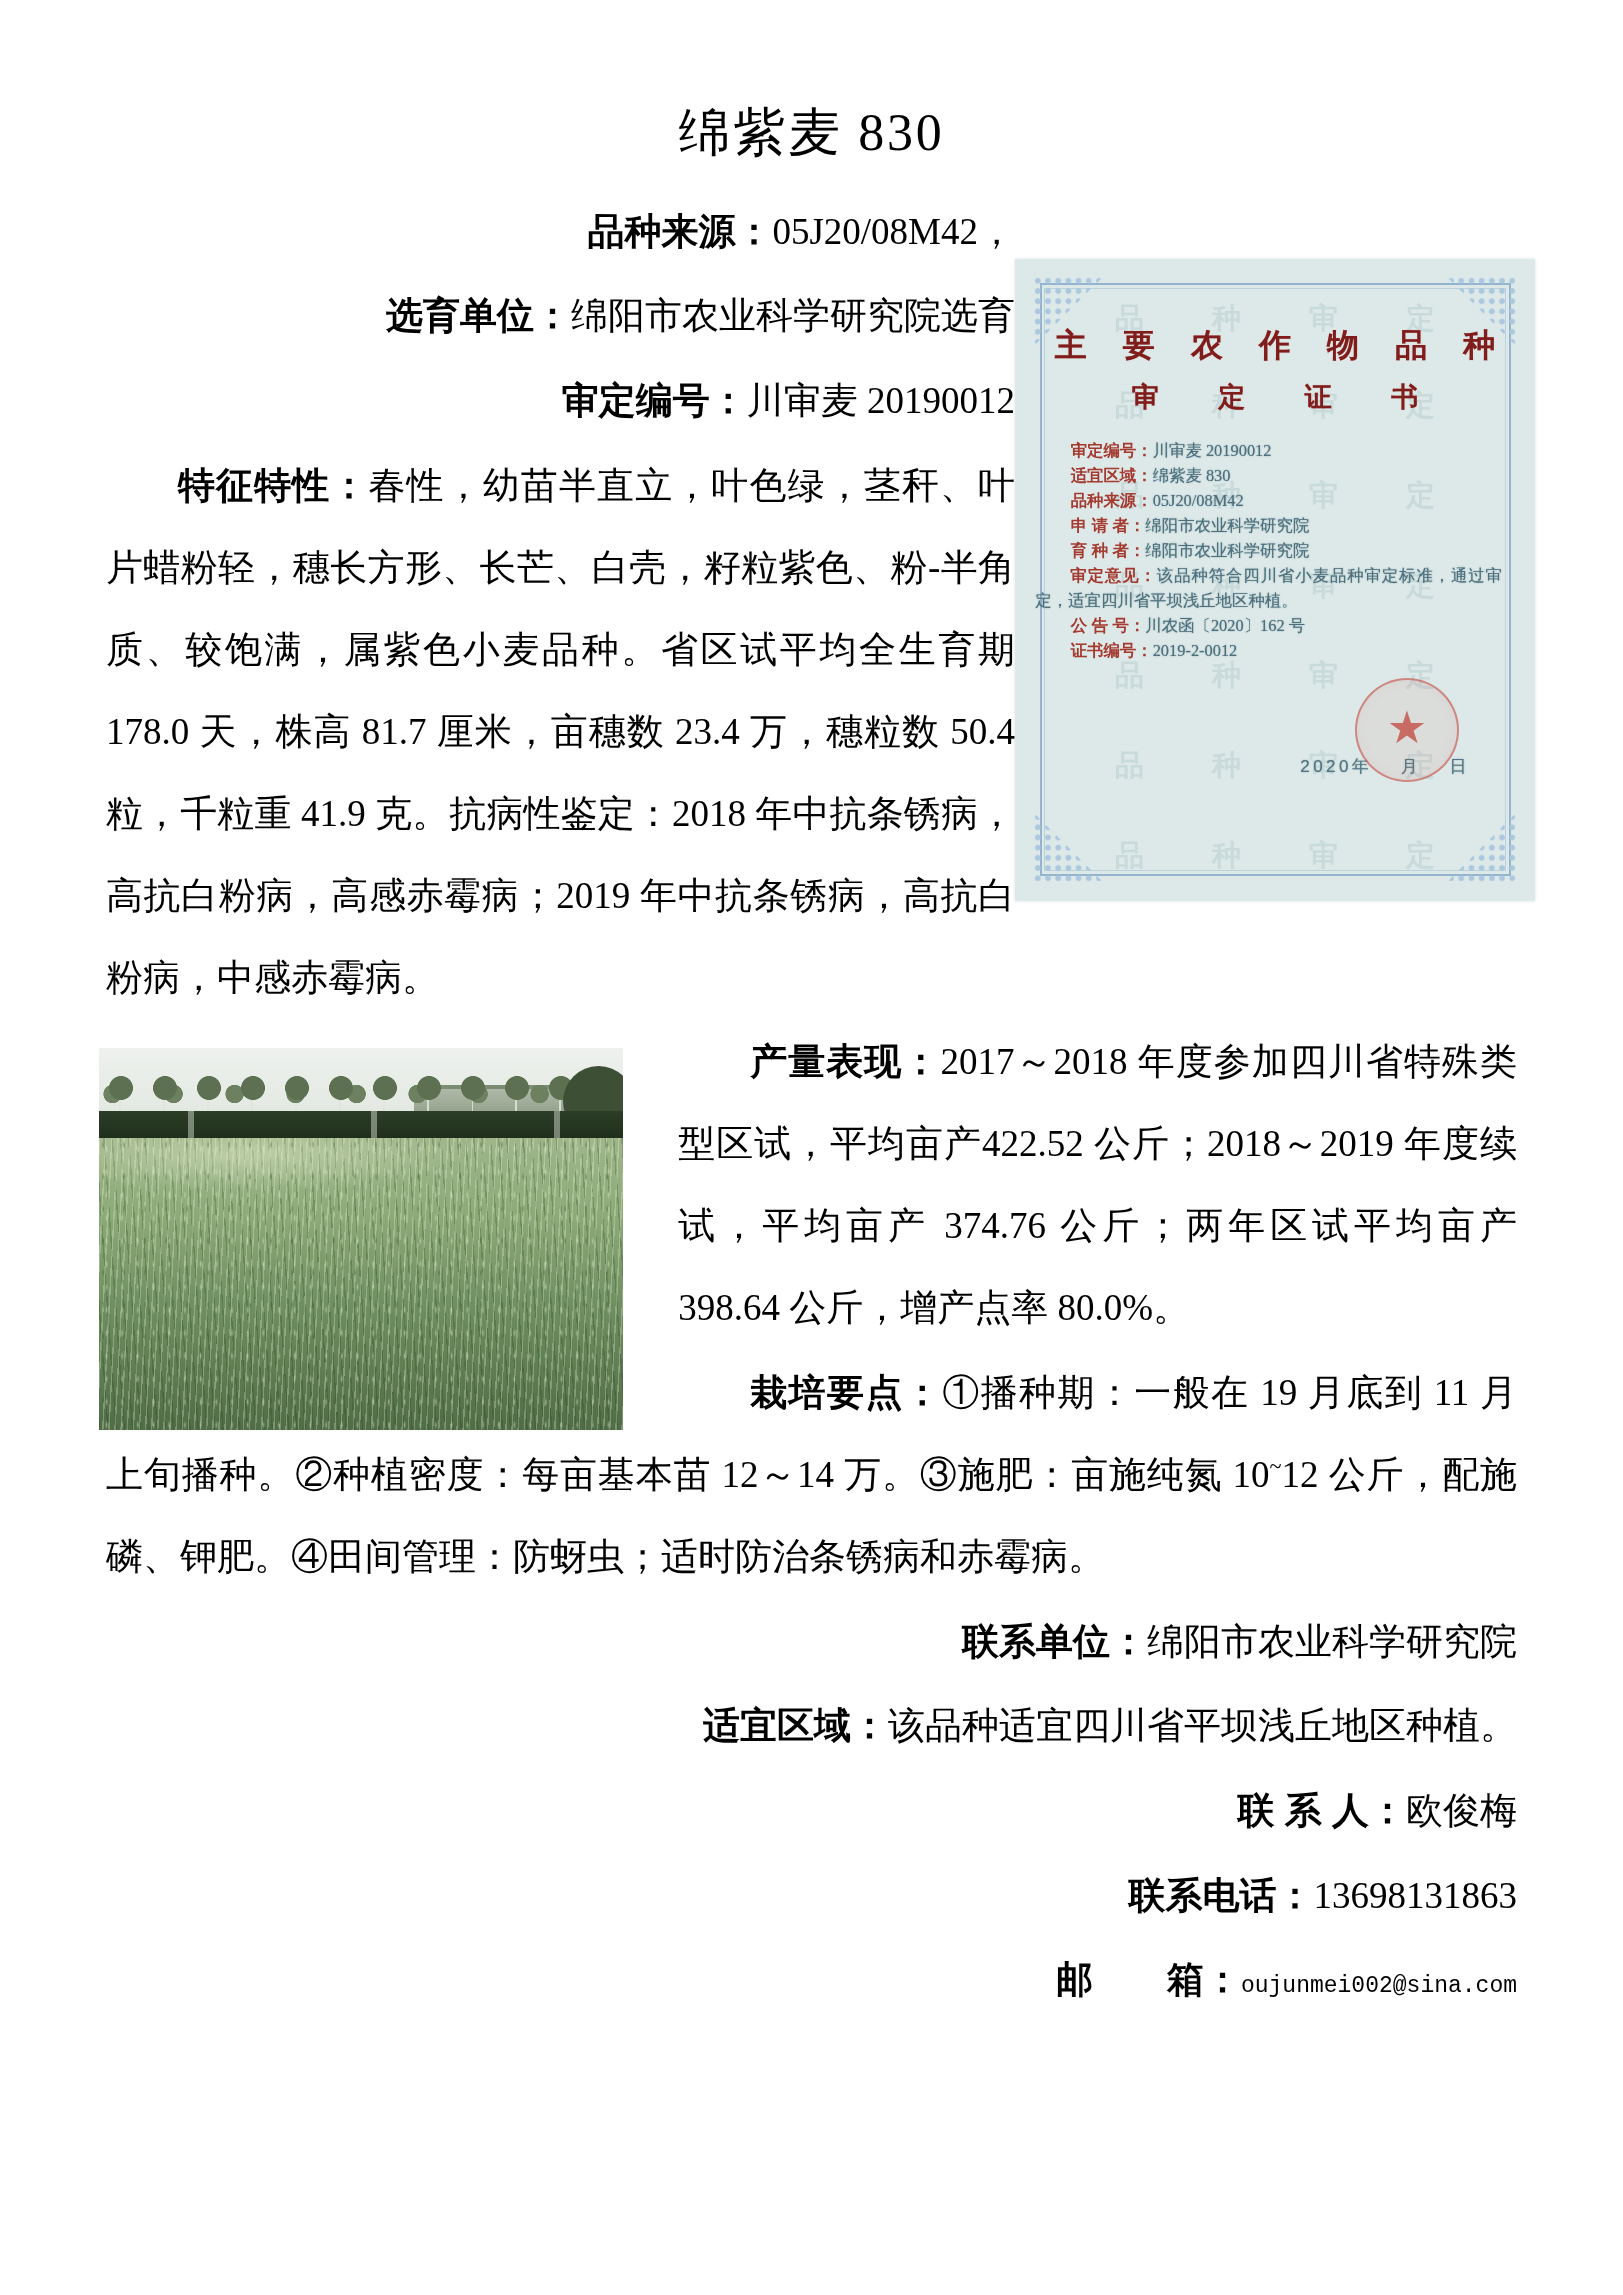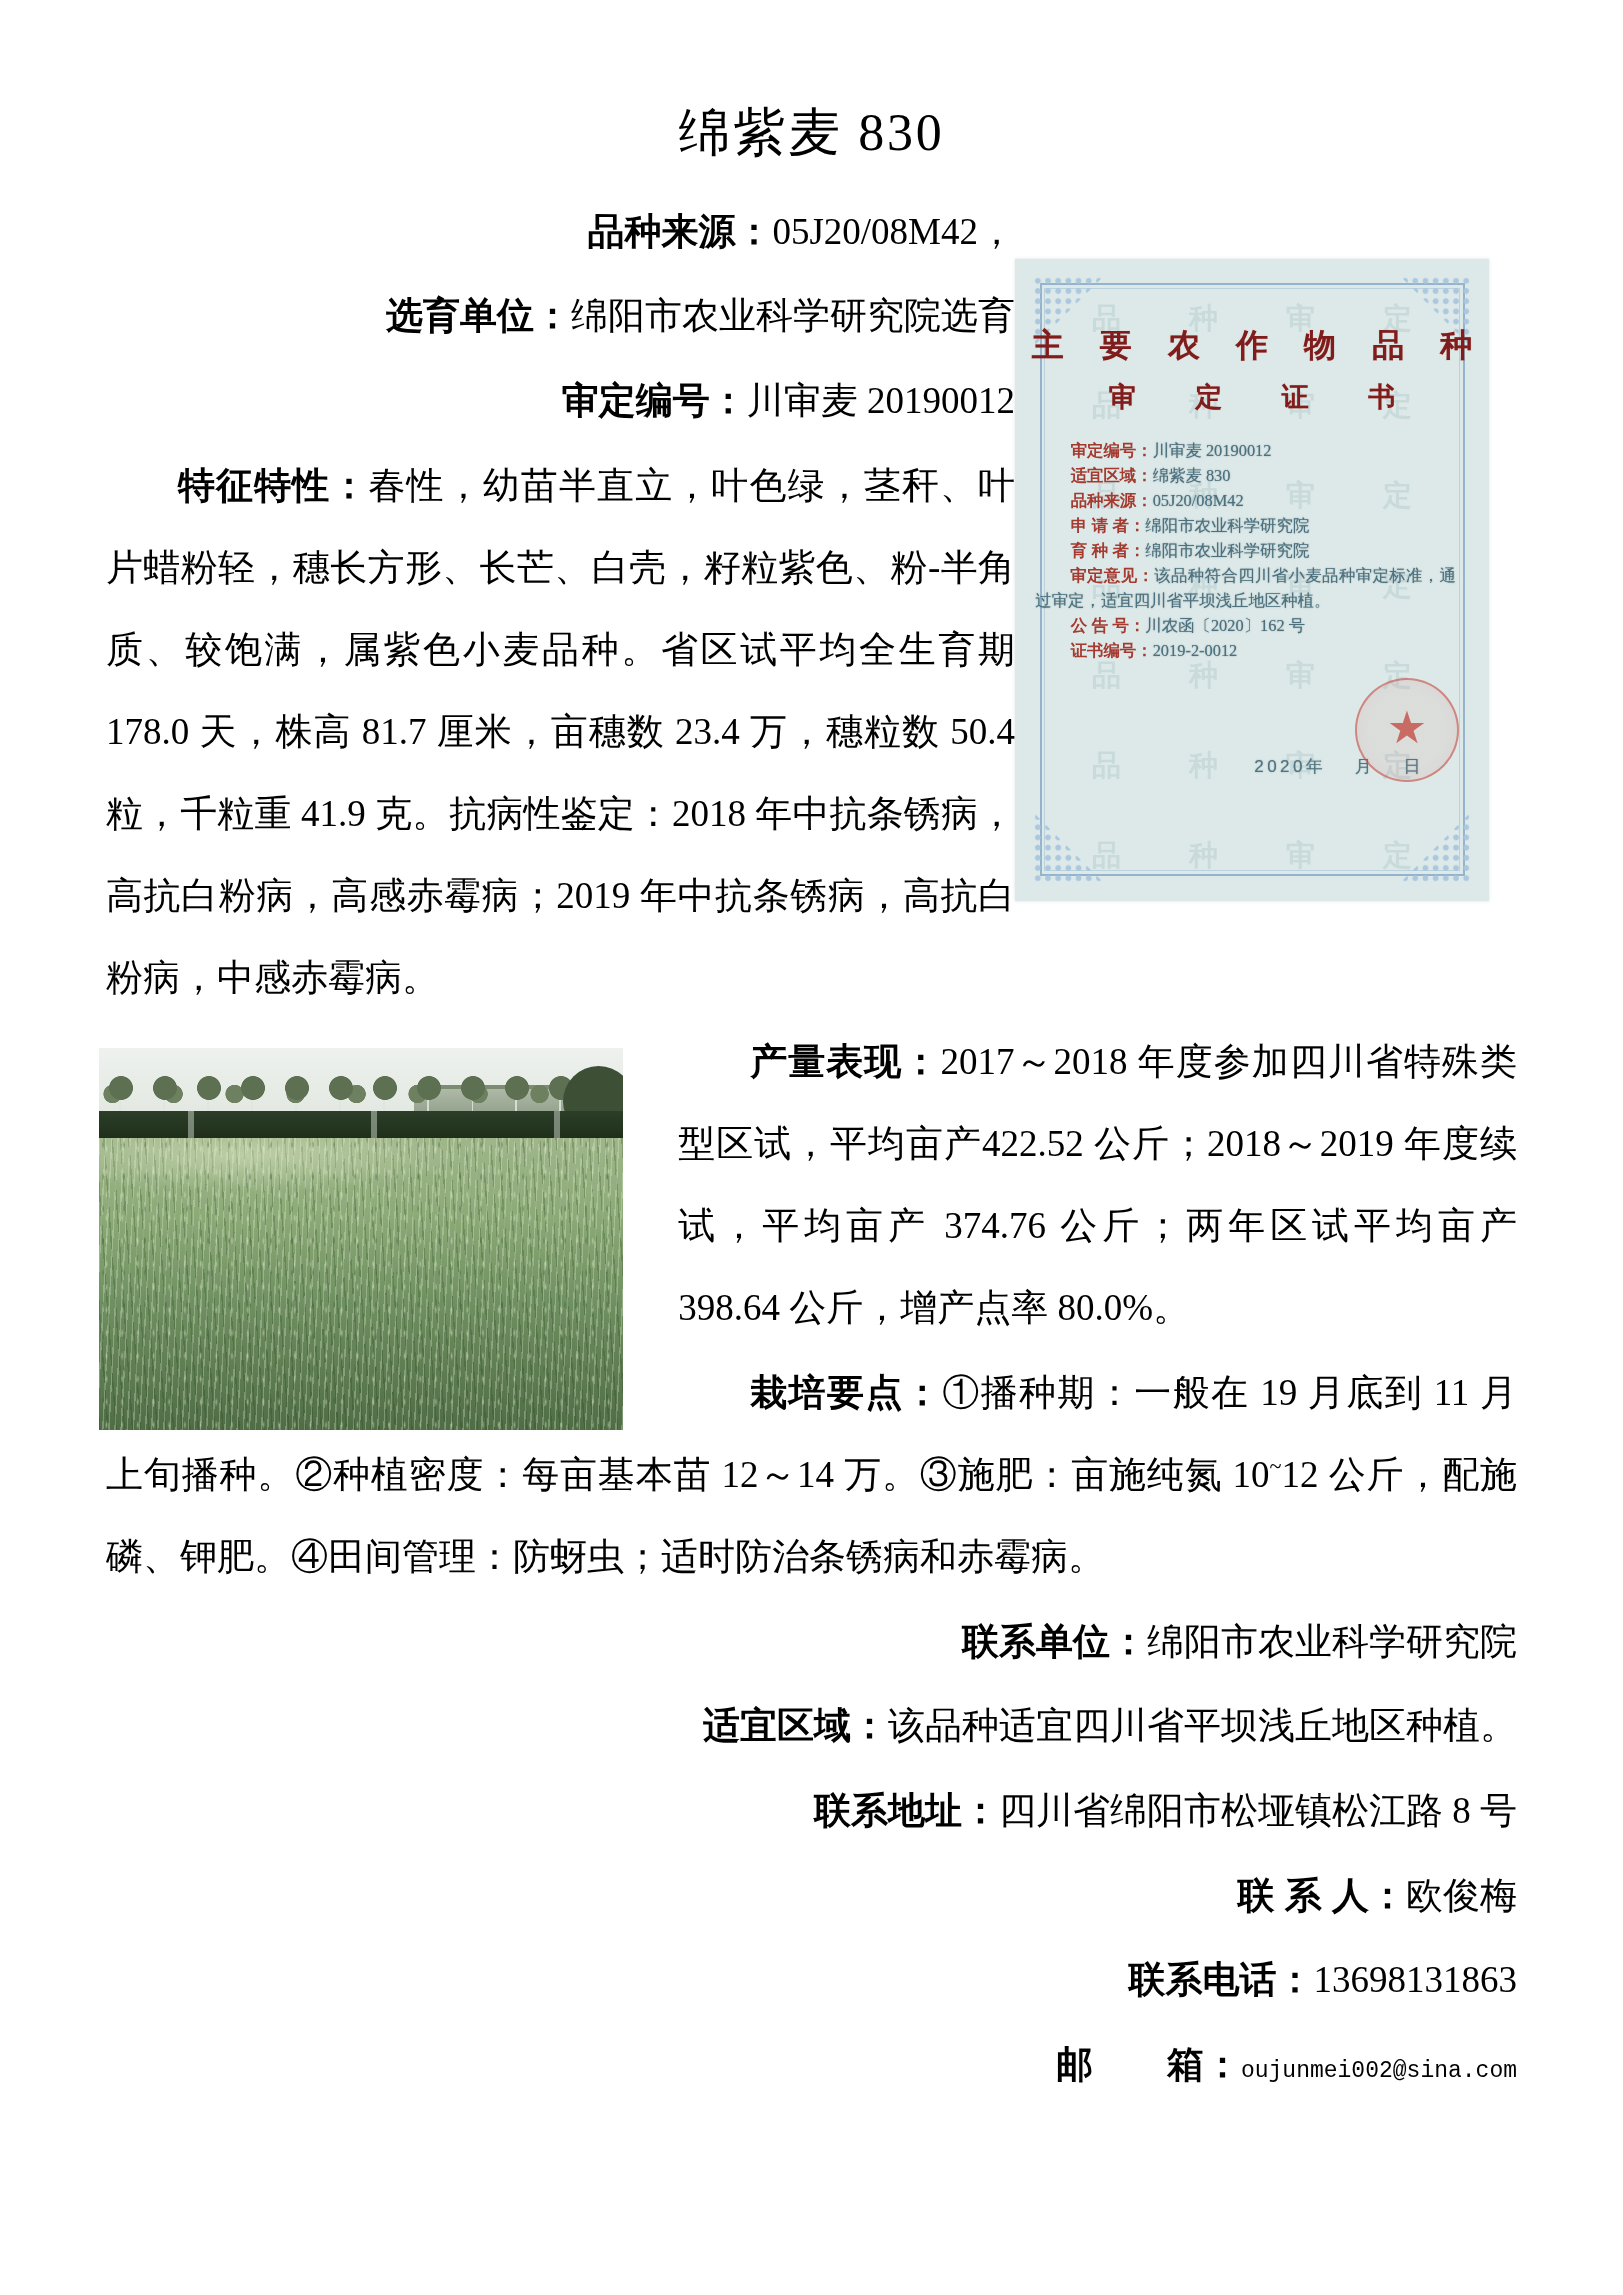--- a/index.html
+++ b/index.html
@@ -17,21 +17,21 @@
     text-align:justify;text-indent:72px;
   }
   .para.lastline{text-align:right;}
   .lbl{font-family:"Liberation Sans","DejaVu Sans",sans-serif;font-weight:700;}
   sup.tilde{font-size:60%;vertical-align:super;line-height:0;}
   .mono{font-family:"Liberation Mono","DejaVu Sans Mono",monospace;font-size:23px;}
 
   
   .cert-float{float:right;width:502px;height:642px;margin:68px 0 16.4px 0;}
   .cert{
-    position:relative;width:474px;height:642px;background:#dde9e8;overflow:hidden;
+    position:relative;width:520px;height:642px;background:#dde9e8;overflow:hidden;
     font-family:"Liberation Sans","DejaVu Sans",sans-serif;
     box-shadow:0 0 3.4px rgba(60,90,110,0.18);
     text-decoration:underline;
   }
   .cert-frame{position:absolute;top:24.5px;left:24.5px;right:24.5px;bottom:24.5px;border:2px solid #93b4cc;}
   .cert-frame:after{content:"";position:absolute;top:2.7px;left:2.7px;right:2.7px;bottom:2.7px;border:0.7px solid rgba(147,180,204,.45);}
   .corner{
     position:absolute;width:71px;height:71px;opacity:.95;
     background-image:radial-gradient(circle at 4.8px 4.8px,#a9c6de 0 2.4px,rgba(169,198,222,0) 3.4px);
     background-size:10.2px 10.2px;
@@ -182,20 +182,19 @@
       <div class="ph-field"></div>
     </div>
 
     <p class="para"><span class="lbl">产量表现：</span><span>2017～2018 年度参加四川省特殊类型区试，平均亩产422.52 公斤；2018～2019 年度续试，平均亩产 374.76 公斤；两年区试平均亩产 398.64 公斤，增产点率 80.0%。</span></p>
 
     <p class="para"><span class="lbl">栽培要点：</span><span>①播种期：一般在 19 月底到 11 月上旬播种。②种植密度：每亩基本苗 12～14 万。③施肥：亩施纯氮 10</span><sup class="tilde">~</sup><span>12 公斤，配施磷、钾肥。④田间管理：防蚜虫；适时防治条锈病和赤霉病。</span></p>
 
     <p class="para lastline"><span class="lbl">联系单位：</span><span>绵阳市农业科学研究院</span></p>
 
     <p class="para lastline"><span class="lbl">适宜区域：</span><span>该品种适宜四川省平坝浅丘地区种植。</span></p>
-    <p class="para lastline"><span class="lbl">联系地址：</span><span>四川省绵阳市松垭镇松江路 8 号</span></p>
     <p class="para lastline"><span class="lbl">联 系 人：</span><span>欧俊梅</span></p>
     <p class="para lastline"><span class="lbl">联系电话：</span><span>13698131863</span></p>
     <p class="para lastline"><span class="lbl">邮　　箱：</span><span class="mono">oujunmei002@sina.com</span></p>
 
   </div>
 </div>
 
 
 </body></html>

